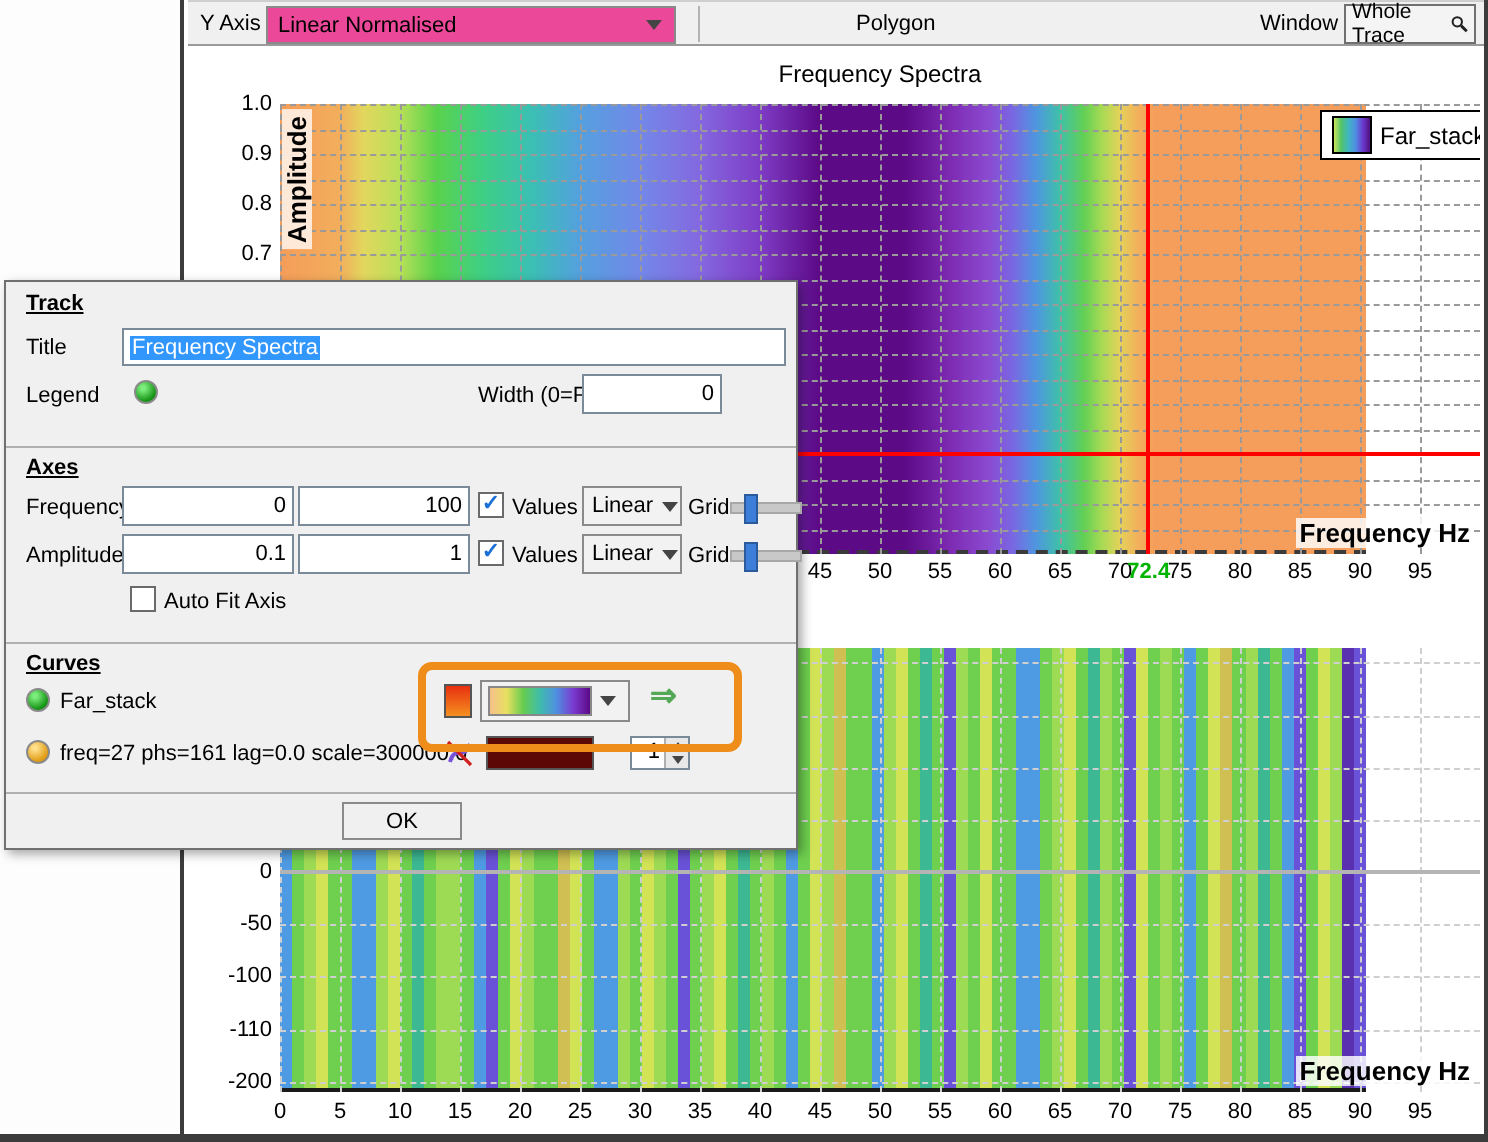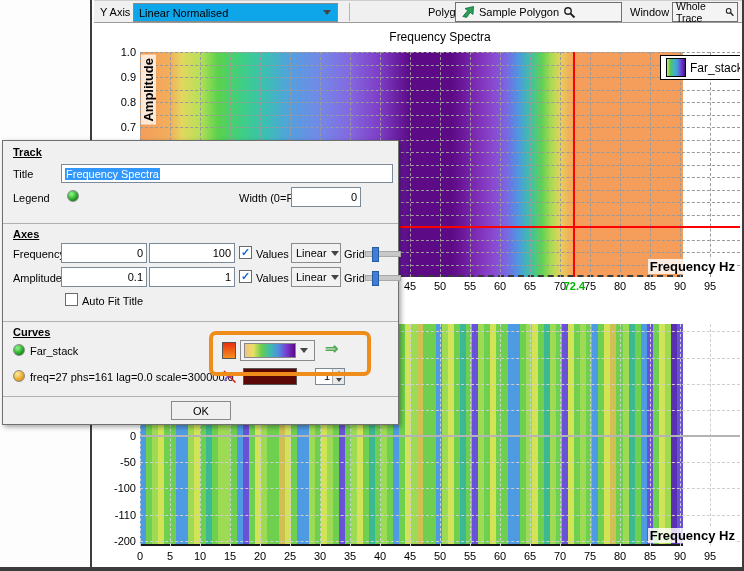--- a/index.html
+++ b/index.html
@@ -6,21 +6,21 @@
   #root{position:relative;width:744px;height:571px;background:#ffffff;
         font-family:"Liberation Sans",sans-serif;overflow:hidden;box-sizing:border-box;
         border-right:2px solid #3c3c3c;border-bottom:4px solid #3c3c3c;}
   
   #left-rail{position:absolute;left:0;top:0;width:92px;height:100%;background:#fdfdfd;
              border-right:2px solid #3c3c3c;box-sizing:border-box;}
   
   #toolbar{position:absolute;left:94px;top:0;right:0;height:23px;background:#f0f0f0;
            border-bottom:1px solid #9a9a9a;border-top:1px solid #cfcfcf;box-sizing:border-box;}
   .tlabel{position:absolute;top:5px;font-size:11px;color:#000;white-space:nowrap;}
-  .combo{position:absolute;background:#0ea5e9;border:1px solid #8a8a8a;box-sizing:border-box;
+  .combo{position:absolute;background:#ec4899;border:1px solid #8a8a8a;box-sizing:border-box;
          font-size:11px;display:flex;align-items:center;}
   .combo .ctext{padding-left:5px;flex:1;white-space:nowrap;overflow:hidden;}
   .chev{width:0;height:0;border-left:4px solid transparent;border-right:4px solid transparent;
         border-top:5px solid #444;margin:0 6px 0 4px;}
   #yaxis-combo{left:39px;top:2px;width:205px;height:19px;}
   .tsep{position:absolute;left:255px;top:2px;width:1px;height:18px;background:#b4b4b4;}
   .tbtn{position:absolute;top:1px;height:20px;background:#f4f4f4;border:1px solid #707070;
         box-sizing:border-box;display:flex;align-items:center;gap:4px;padding:0 5px;font-size:11px;}
   #polygon-btn{left:361px;width:167px;}
   #window-btn{left:578px;width:66px;font-size:10.5px;padding:0 3px;gap:2px;}
@@ -101,30 +101,20 @@
   <div id="left-rail"></div>
 
   <div id="toolbar">
     <span class="tlabel" style="left:6px">Y Axis</span>
     <div class="combo" id="yaxis-combo">
       <span class="ctext">Linear Normalised</span>
       <span class="chev"></span>
     </div>
     <div class="tsep"></div>
     <span class="tlabel" style="left:334px">Polygon</span>
-    <div class="tbtn" id="polygon-btn">
-      <svg width="14" height="14" viewBox="0 0 14 14">
-        <path d="M12.5 1.5 L4 3.5 L6.8 5.6 L1.8 11.5 L5.6 12.4 L9.2 7.4 L12 9.4 Z" fill="#2aa05a" stroke="#0c6a3a" stroke-width="0.8"></path>
-      </svg>
-      <span>Sample Polygon</span>
-      <svg width="13" height="13" viewBox="0 0 13 13">
-        <circle cx="5" cy="5" r="3.2" fill="none" stroke="#222" stroke-width="1.4"></circle>
-        <line x1="7.6" y1="7.6" x2="11.5" y2="11.5" stroke="#222" stroke-width="2"></line>
-      </svg>
-    </div>
     <span class="tlabel" style="left:536px">Window</span>
     <div class="tbtn" id="window-btn">
       <span>Whole Trace</span>
       <svg width="12" height="12" viewBox="0 0 13 13">
         <circle cx="5" cy="5" r="3.2" fill="none" stroke="#222" stroke-width="1.4"></circle>
         <line x1="7.6" y1="7.6" x2="11.5" y2="11.5" stroke="#222" stroke-width="2"></line>
       </svg>
     </div>
   </div>
 
@@ -426,21 +416,21 @@
     <div class="d-combo" style="left:288px;top:126px;width:50px;height:20px">
       <span class="ctext">Linear</span>
       <span class="chev"></span>
     </div>
     <span class="d-abs" style="left:341px;top:131px">Grid</span>
     <div class="slider" style="left:362px;top:134px">
         <div class="handle"></div>
       </div>
 
     <div class="cb" style="left:62px;top:152px"></div>
-    <span class="d-abs" style="left:79px;top:154px">Auto Fit Title</span>
+    <span class="d-abs" style="left:79px;top:154px">Auto Fit Axis</span>
 
     <div class="d-sep" style="top:180px"></div>
     <span class="d-abs d-h" style="left:10px;top:185px">Curves</span>
 
     <div class="led green" style="left:10px;top:203px"></div>
     <span class="d-abs" style="left:27px;top:204px">Far_stack</span>
     <div class="swatch" id="curve1-swatch" style="left: 219px; top: 201px; width: 14px; height: 17px; background: linear-gradient(rgb(232, 48, 16), rgb(245, 144, 32));"></div>
     <div class="d-combo" style="left:237px;top:199px;width:75px;height:21px">
       <div id="cmap-preview" style="flex: 1 1 0%; height: 13px; margin-left: 3px; border: 1px solid rgb(136, 136, 136); background: linear-gradient(90deg, rgb(245, 192, 138), rgb(232, 224, 96), rgb(102, 204, 80), rgb(63, 188, 170), rgb(79, 142, 224), rgb(122, 58, 208), rgb(92, 10, 134));"></div>
       <span class="chev"></span>

